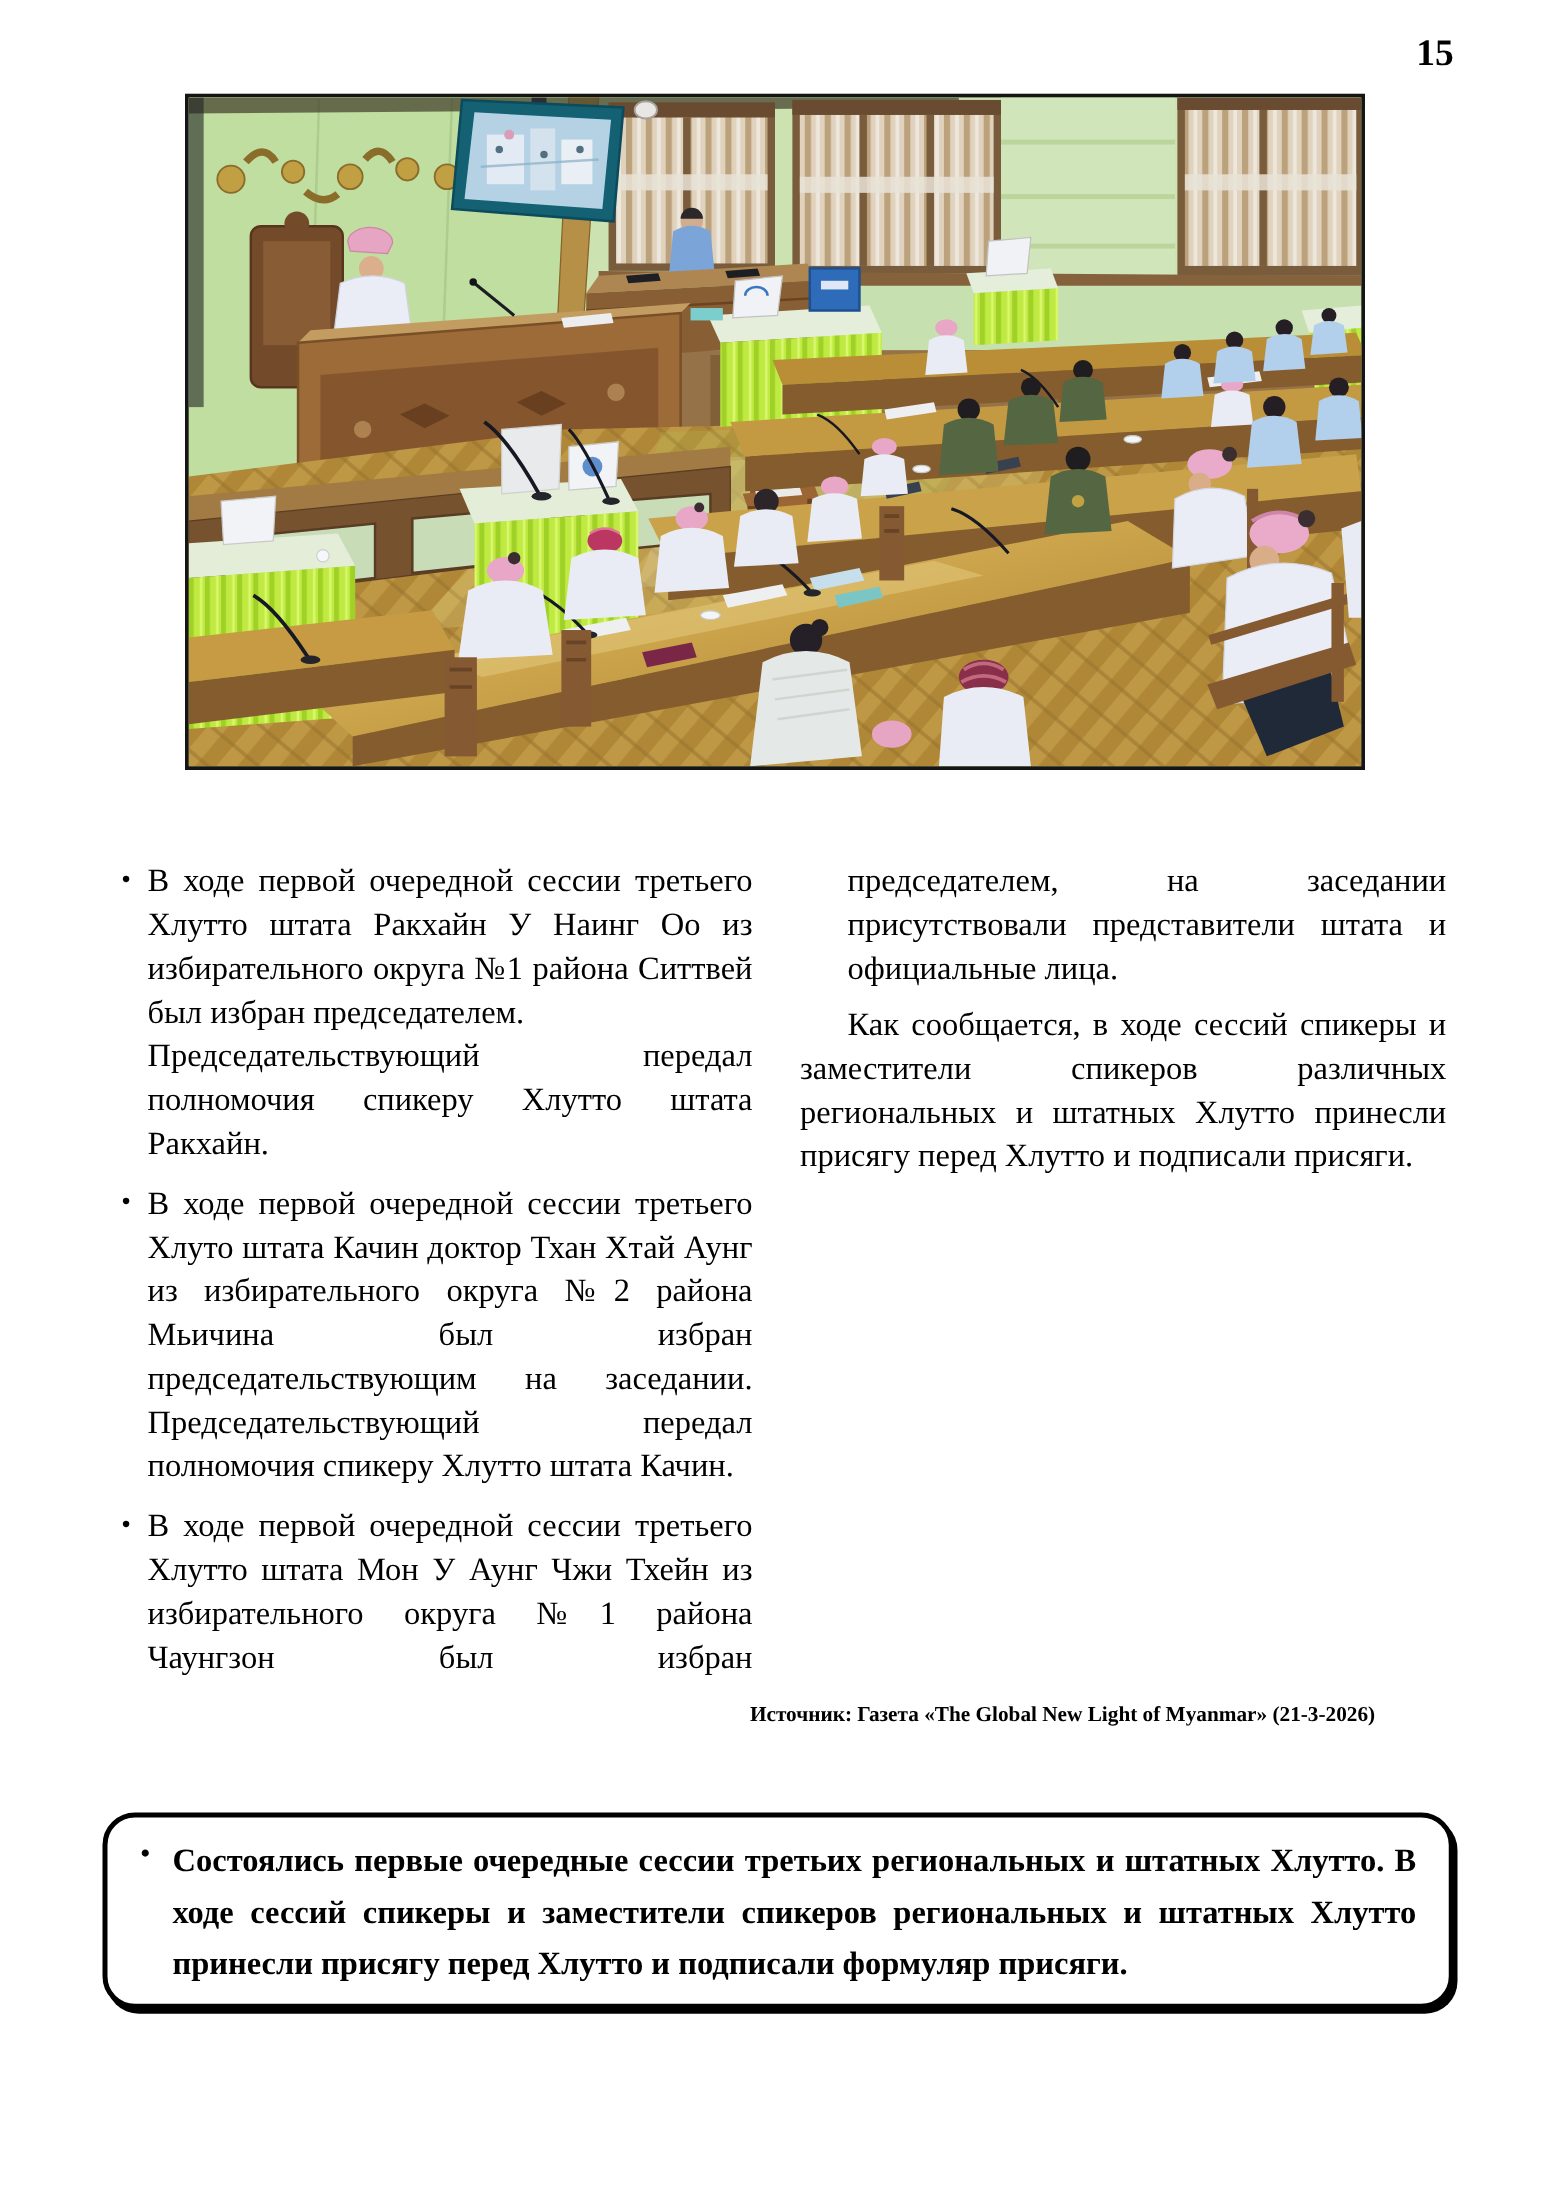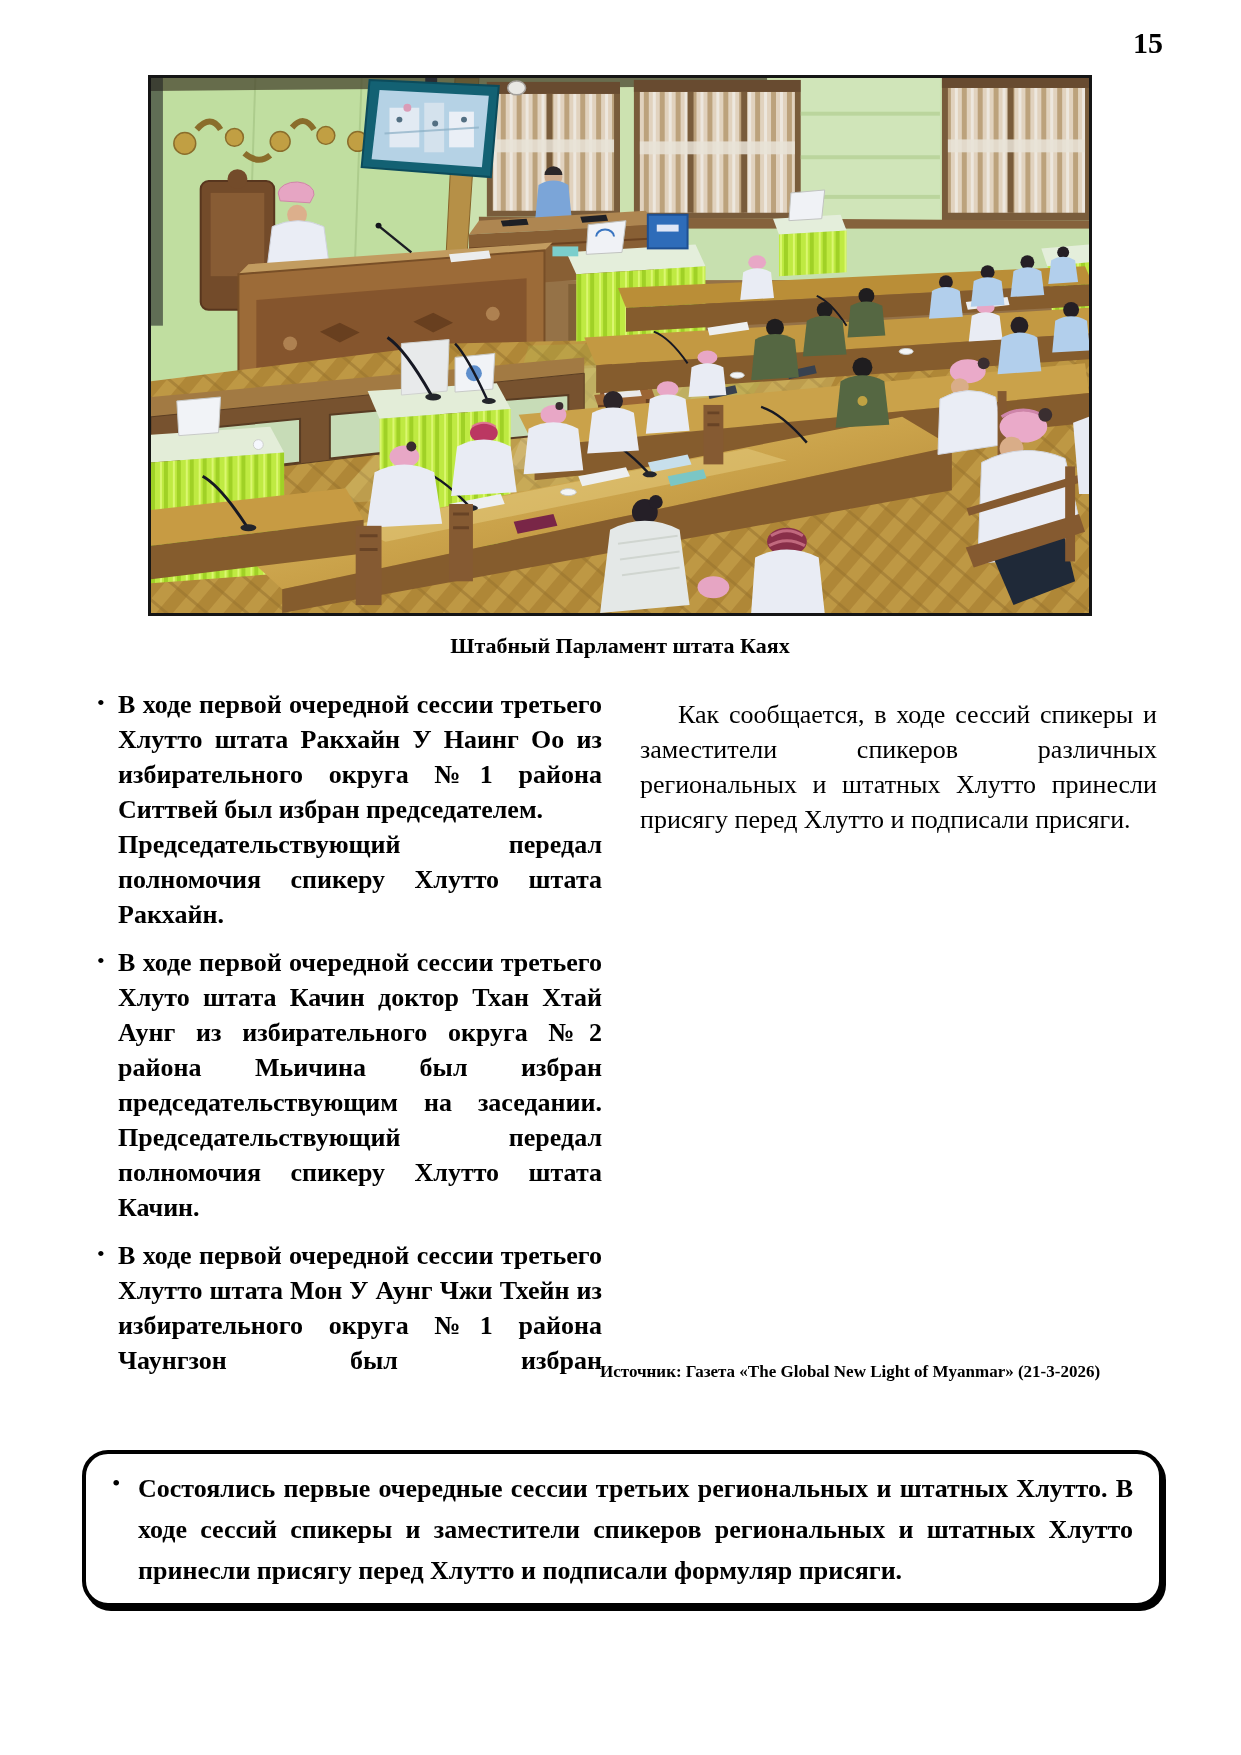--- a/index.html
+++ b/index.html
@@ -19,21 +19,21 @@
   .photo-frame svg { display:block; width:100%; height:100%; }
   .photo-caption {
     position:absolute; left:148px; top:633px; width:944px;
     text-align:center; font-weight:bold; font-size:22px;
   }
   .col { position:absolute; top:687px; font-size:26px; line-height:35px; }
   .col-left  { left:95px;  width:507px; }
   .col-right { left:640px; width:517px; }
   .bullet-item { position:relative; padding-left:23px; margin:0 0 13px 0; }
   .bullet-item .dot { position:absolute; left:2px; top:-2px; font-size:22px; }
-  .bullet-item p { margin:0; text-align:justify;font-weight:bold; }
+  .bullet-item p { margin:0; text-align:justify; }
   p.justify-last { text-align-last:justify; }
   .cont { margin:0 0 0 38px; text-align:justify; }
   .para-indent { margin:10px 0 0 0; text-indent:38px; text-align:justify; }
   .source-line {
     position:absolute; left:600px; top:1362px; width:557px;
     font-size:17px; font-weight:bold; text-align:left;
   }
   .summary-box {
     position:absolute; left:82px; top:1450px; width:1081px; box-sizing:border-box;
     border:4px solid #000; border-radius:26px; box-shadow:3px 4px 0 #000;
@@ -406,39 +406,39 @@
           <rect x="300" y="430" width="24" height="78"></rect>
           <rect x="556" y="330" width="20" height="60"></rect>
         </g>
         <path d="M210,462 h18 M210,476 h18 M304,440 h16 M304,454 h16 M560,338 h12 M560,350 h12" stroke="#6b421c" stroke-width="3"></path>
       </g>
 
       <rect x="0" y="0" width="944" height="540" fill="#3a6ad8" opacity="0.05"></rect>
     </svg>
   </div>
 
-  <div class="photo-caption">Штабный Парламент штата Каях</div>
 
   <div class="col col-left">
     <div class="bullet-item">
       <span class="dot">•</span>
       <p>В ходе первой очередной сессии третьего Хлутто штата Ракхайн У Наинг Оо из избирательного округа №1 района Ситтвей был избран председателем.</p>
       <p>Председательствующий передал полномочия спикеру Хлутто штата Ракхайн.</p>
     </div>
     <div class="bullet-item">
       <span class="dot">•</span>
       <p>В ходе первой очередной сессии третьего Хлуто штата Качин доктор Тхан Хтай Аунг из избирательного округа №2 района Мьичина был избран председательствующим на заседании. Председательствующий передал полномочия спикеру Хлутто штата Качин.</p>
     </div>
     <div class="bullet-item">
       <span class="dot">•</span>
       <p class="justify-last">В ходе первой очередной сессии третьего Хлутто штата Мон У Аунг Чжи Тхейн из избирательного округа №1 района Чаунгзон был избран</p>
     </div>
   </div>
 
   <div class="col col-right">
+    <p class="cont">председателем, на заседании присутствовали представители штата и официальные лица.</p>
     <p class="para-indent">Как сообщается, в ходе сессий спикеры и заместители спикеров различных региональных и штатных Хлутто принесли присягу перед Хлутто и подписали присяги.</p>
   </div>
 
   <div class="source-line">Источник: Газета «The Global New Light of Myanmar» (21-3-2026)</div>
 
   <div class="summary-box">
     <div class="bullet-item">
       <span class="dot">•</span>
       <p>Состоялись первые очередные сессии третьих региональных и штатных Хлутто. В ходе сессий спикеры и заместители спикеров региональных и штатных Хлутто принесли присягу перед Хлутто и подписали формуляр присяги.</p>
     </div>

